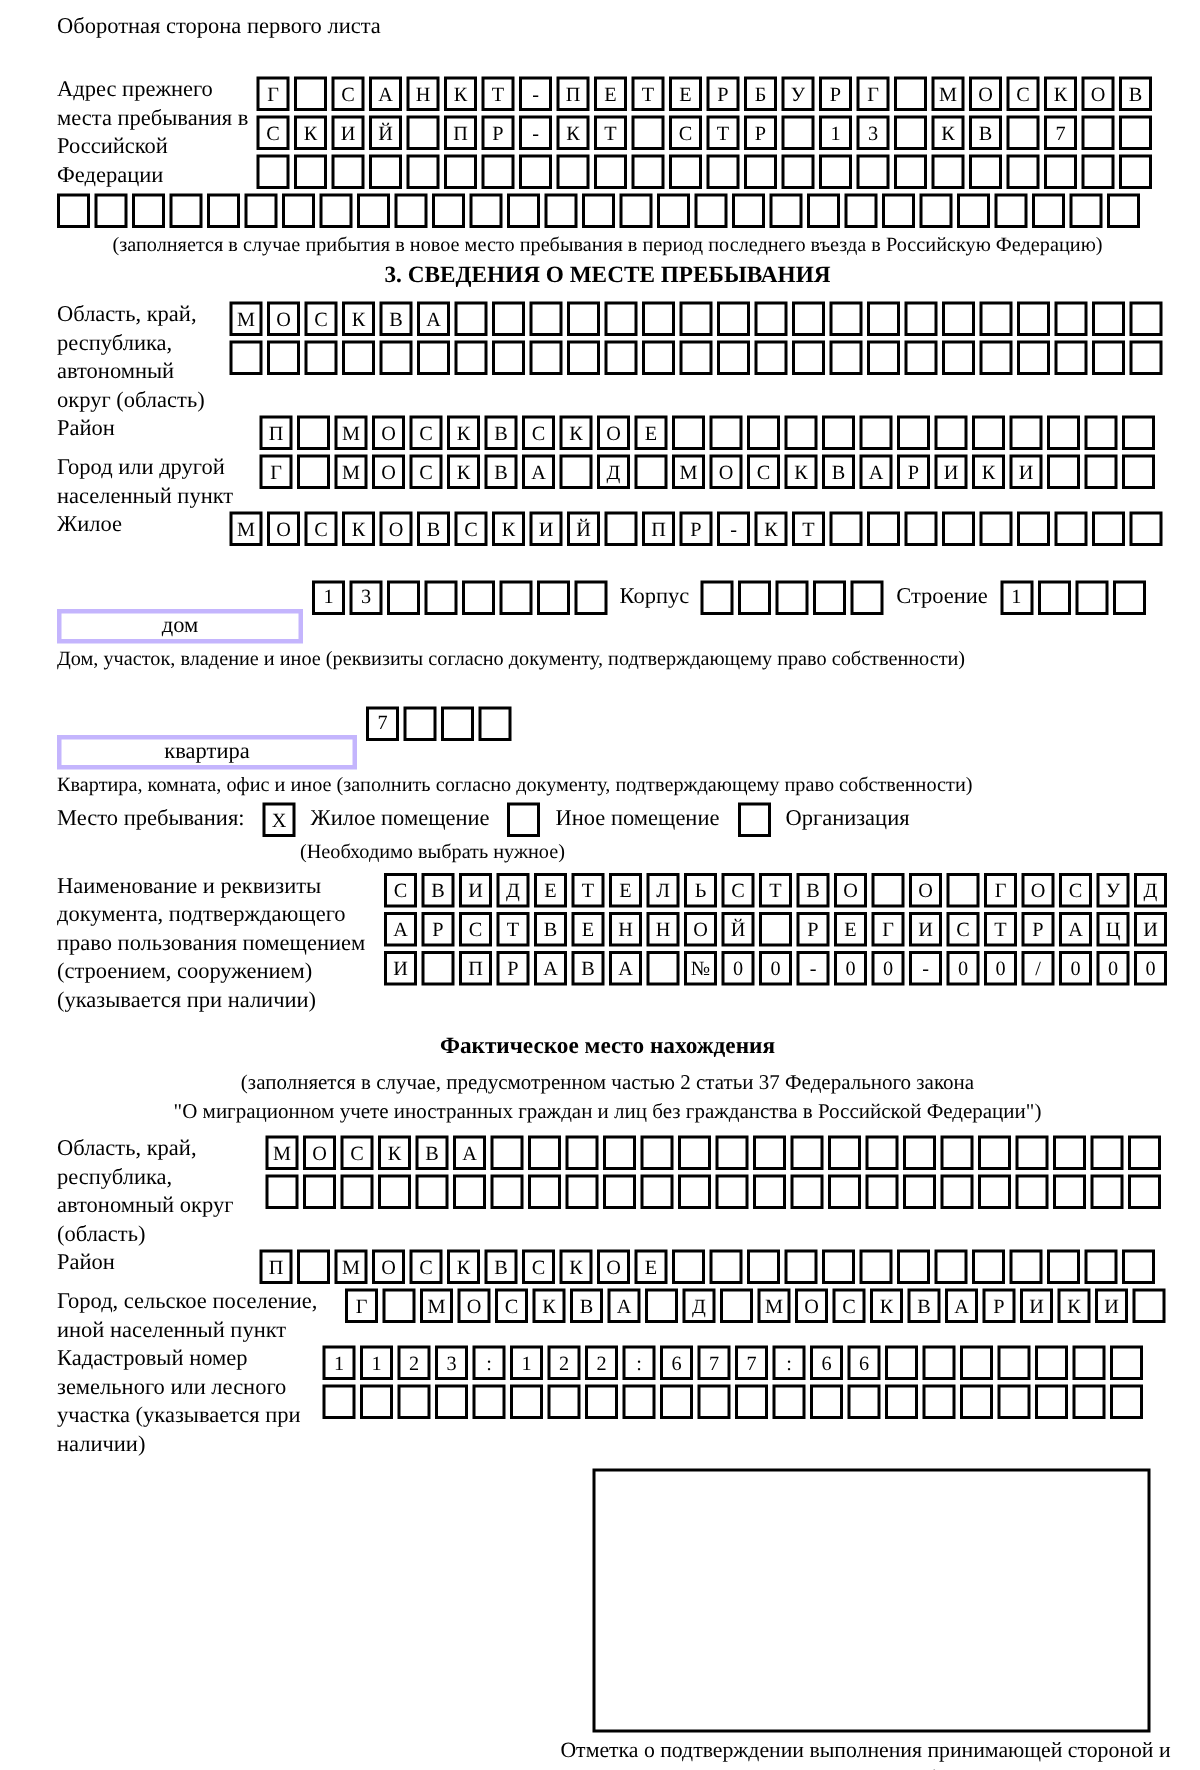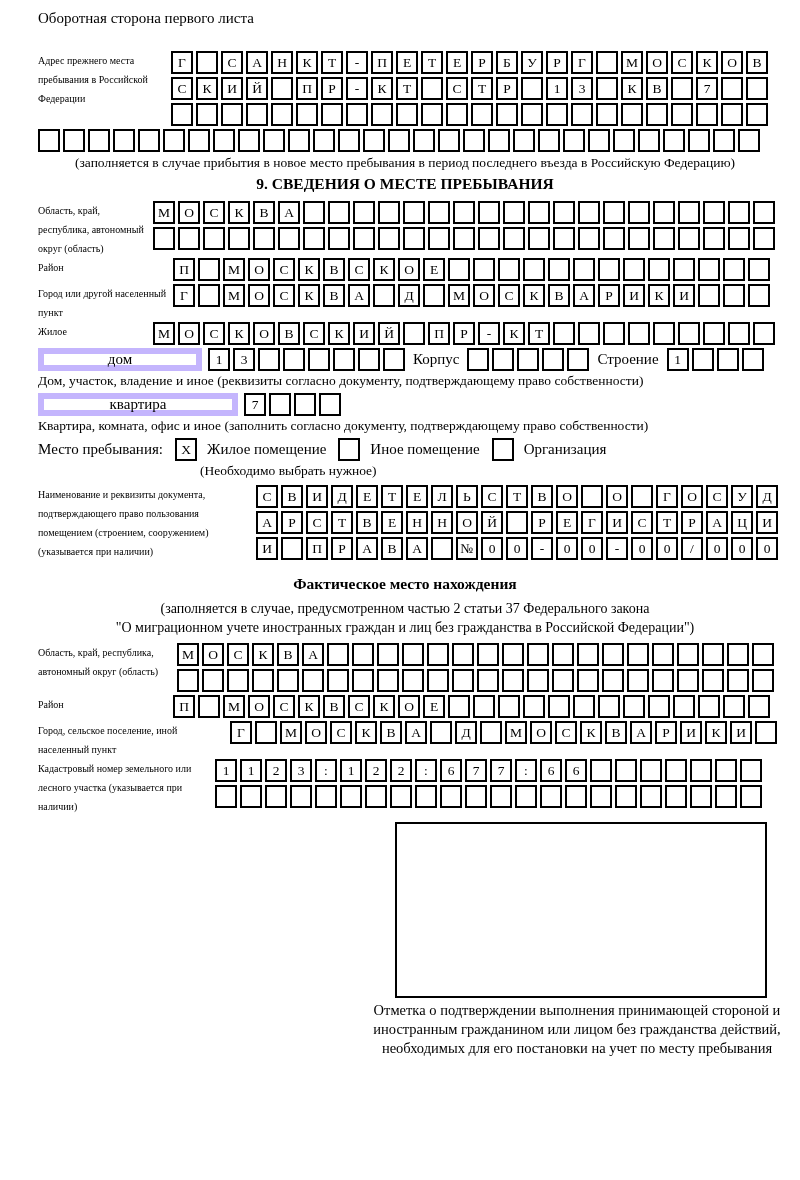--- a/index.html
+++ b/index.html
@@ -7,21 +7,21 @@
   body {
     width:800px; height:1180px;
     font-family:"Liberation Serif","DejaVu Serif",serif;
     color:#000; font-size:15px;
   }
   .page { width:800px; height:1180px; padding:10px 28px 0 38px; overflow:hidden; position:relative; }
 
   .corner-note { text-align:left; padding-right:18px; font-size:15px; margin-bottom:24px; }
 
   .block { display:flex; align-items:flex-start; }
-  .label { font-size:10px; line-height:19px; flex:none; }
+  .label { font-size:15px; line-height:19px; flex:none; }
   .w-prev { width:133px; }
   .w-region { width:115px; }
   .w-district { width:135px; }
   .w-city { width:135px; }
   .w-street { width:115px; }
   .w-doc { width:212px; margin-right:6px; }
   .w-fregion { width:139px; }
   .w-fdistrict { width:135px; }
   .w-fcity { width:192px; }
   .w-cadastral { width:177px; }
@@ -34,23 +34,23 @@
     border:2px solid #000;
     display:flex; align-items:center; justify-content:center;
     font-size:13.5px; line-height:1;
   }
   .caption { font-size:13.5px; text-align:center; margin:2px 0 4px 0; }
   .caption.left { text-align:left; }
   .sec-title { font-weight:bold; text-align:center; font-size:15.5px; margin:4px 0 8px 0; }
 
   .house-row, .apt-row { display:flex; align-items:center; margin-bottom:2px; }
   .box-label {
-    border:6px solid #c4b5fd; height:23px; flex:none;
+    border:3px solid #c4b5fd; height:23px; flex:none;
     display:flex; align-items:center; justify-content:center;
-    font-size:15px; margin-right:6px;
+    font-size:15px; margin-right:6px;margin-top:39px;
   }
   .house-box { width:164px; }
   .apt-box { width:200px; }
   .inline-label { font-size:15px; margin:0 8px; flex:none;font-family:Liberation Serif, serif; }
 
   .stay-row { display:flex; align-items:center; margin-top:4px; }
   .stay-row .cell { margin:0 10px 0 12px; }
   .stay-label { font-size:15px; }
   .stay-note { font-size:13.5px; margin:2px 0 6px 162px; }
 
@@ -177,21 +177,21 @@
       <span class="cell"></span>
       <span class="cell"></span>
       <span class="cell"></span>
       <span class="cell"></span>
       <span class="cell"></span>
       <span class="cell"></span>
       <span class="cell"></span>
     </div>
   <div class="caption">(заполняется в случае прибытия в новое место пребывания в период последнего въезда в Российскую Федерацию)</div>
 
-  <div class="sec-title">9. СВЕДЕНИЯ О МЕСТЕ ПРЕБЫВАНИЯ</div>
+  <div class="sec-title">3. СВЕДЕНИЯ О МЕСТЕ ПРЕБЫВАНИЯ</div>
 
   <div class="block">
     <div class="label w-region">Область, край, республика, автономный округ (область)</div>
     <div class="rows">
       <div class="cellrow">
           <span class="cell">М</span>
           <span class="cell">О</span>
           <span class="cell">С</span>
           <span class="cell">К</span>
           <span class="cell">В</span>

